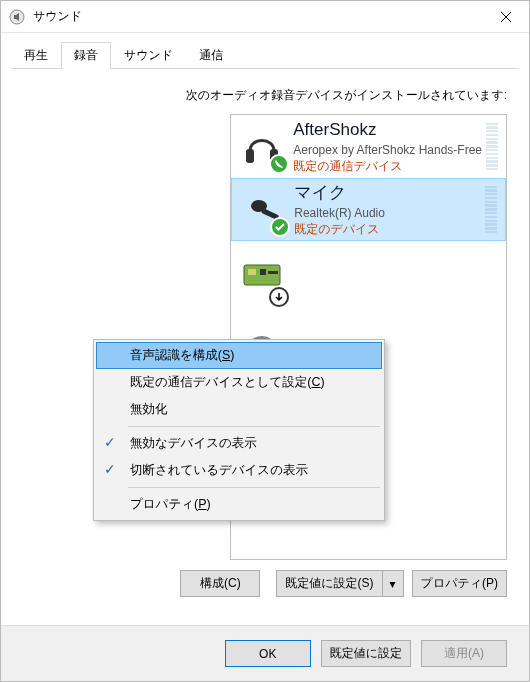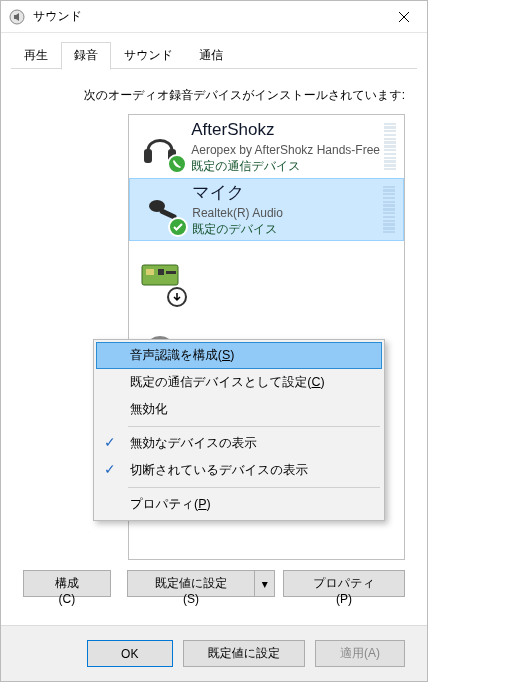--- a/index.html
+++ b/index.html
@@ -4,42 +4,42 @@
 <style>
   * { box-sizing: border-box; margin: 0; padding: 0; }
   body {
     font-family: "Yu Gothic UI", "Meiryo UI", "Segoe UI", sans-serif;
     font-size: 12px;
     background: #fff;
     width: 530px;
     height: 682px;
     overflow: hidden;
   }
-  .window { width: 428px; height: 682px; border: 1px solid #bbb; background: #fff; display: flex; flex-direction: column; }
+  .window { width: 530px; height: 682px; border: 1px solid #bbb; background: #fff; display: flex; flex-direction: column; }
   .titlebar { height: 32px; display: flex; align-items: center; padding: 0 0 0 8px; border-bottom: 1px solid #e6e6e6; }
   .titlebar .icon { width: 16px; height: 16px; margin-right: 8px; }
   .titlebar .title { flex: 1; font-size: 12px; color: #000; }
   .titlebar .close { width: 46px; height: 32px; display: flex; align-items: center; justify-content: center; cursor: pointer; }
 
   .tabs { display: flex; padding: 8px 10px 0 10px; position: relative; }
   .tab { padding: 4px 12px 5px 12px; border: 1px solid transparent; border-bottom: none; cursor: pointer; background: #fff; position: relative; top: 1px; font-size: 12px;}
   .tab.active { border-color: #d9d9d9; background: #fff; z-index: 2; border-bottom: 1px solid #fff; }
   .tabline { position: absolute; left: 10px; right: 10px; bottom: 0; border-bottom: 1px solid #d9d9d9; z-index: 1;}
 
   .content { flex: 1; padding: 18px 22px 10px 22px; display: flex; flex-direction: column; position: relative; align-items: flex-end; }
   .instr { margin-bottom: 10px; font-size: 12px;}
   .listbox { border: 1px solid #c0c0c0; flex: 1; overflow: hidden; background: #fff; position: relative; }
 
   .device { display: flex; align-items: center; height: 63px; padding: 6px 8px 6px 6px; }
   .device.selected { background: #cce8ff; border: 1px solid #99d1ff; }
   .device .dicon { width: 50px; height: 50px; display:flex; align-items:center; justify-content:center; position:relative; margin-right: 6px; }
   .device .info { flex: 1; line-height: 1.35; }
   .device .name { font-size: 17px; color: #0f172a; }
   .device .desc { font-size: 12px; color: #555; }
-  .device .status { font-size: 12px; color: #14532d; }
+  .device .status { font-size: 12px; color: #c2410c; }
   .level { width: 12px; height: 48px; display: flex; flex-direction: column; justify-content: space-between; margin-left: 4px;}
   .level .bar { width: 12px; height: 2.4px; background: #dfe7ef; }
   .level.active .bar { background: #b8d6ef; }
 
   .badge { position: absolute; width: 20px; height: 20px; border-radius: 50%; bottom: -2px; right: -2px; display:flex; align-items:center; justify-content:center; border: 2px solid #fff; }
   .badge.green { background: #3ba93b; }
   .badge.arrowdown { background: #fff; border: 2px solid #333; }
 
   .ctx {
     position: absolute;
@@ -53,21 +53,21 @@
     padding: 2px;
   }
   .ctx-item { padding: 5px 10px 5px 34px; font-size: 12.5px; cursor: pointer; position: relative; }
   .ctx-item.hl { background: #91c9f7; border: 1px solid #2a8dd4; padding: 4px 9px 4px 33px; }
   .ctx-sep { height: 1px; background: #d0d0d0; margin: 3px 2px 3px 32px; }
   .ctx-check { position: absolute; left: 8px; top: 4px; color: #1f66c1; font-size: 14px; }
   .acc { text-decoration: underline; }
 
   .lowerbtns { display: flex; align-items: center; padding: 10px 0 18px 0; gap: 8px; }
   .lowerbtns .spacer { flex: 1; }
-  .btn { background: #e1e1e1; border: 1px solid #adadad; padding: 4px 24px; min-width: 80px; height: 27px; font-size: 12px; cursor: pointer; font-family: inherit;}
+  .btn { background: #e1e1e1; border: 1px solid #adadad; padding: 4px 8px; min-width: 80px; height: 27px; font-size: 12px; cursor: pointer; font-family: inherit;}
   .btn.small { min-width: 20px; width: 22px; padding: 4px 4px;}
   .btn:disabled { color: #888; }
   .footer { border-top: 1px solid #dcdcdc; padding: 14px 22px; display: flex; justify-content: flex-end; gap: 10px; background: #f0f0f0;}
   .footer .btn { min-width: 86px; }
   .btn.default { border: 1px solid #0078d7; }
 
   .splitbtn { display: inline-flex; }
   .splitbtn .btn:first-child { border-right: none; }
 </style>
 </head>

